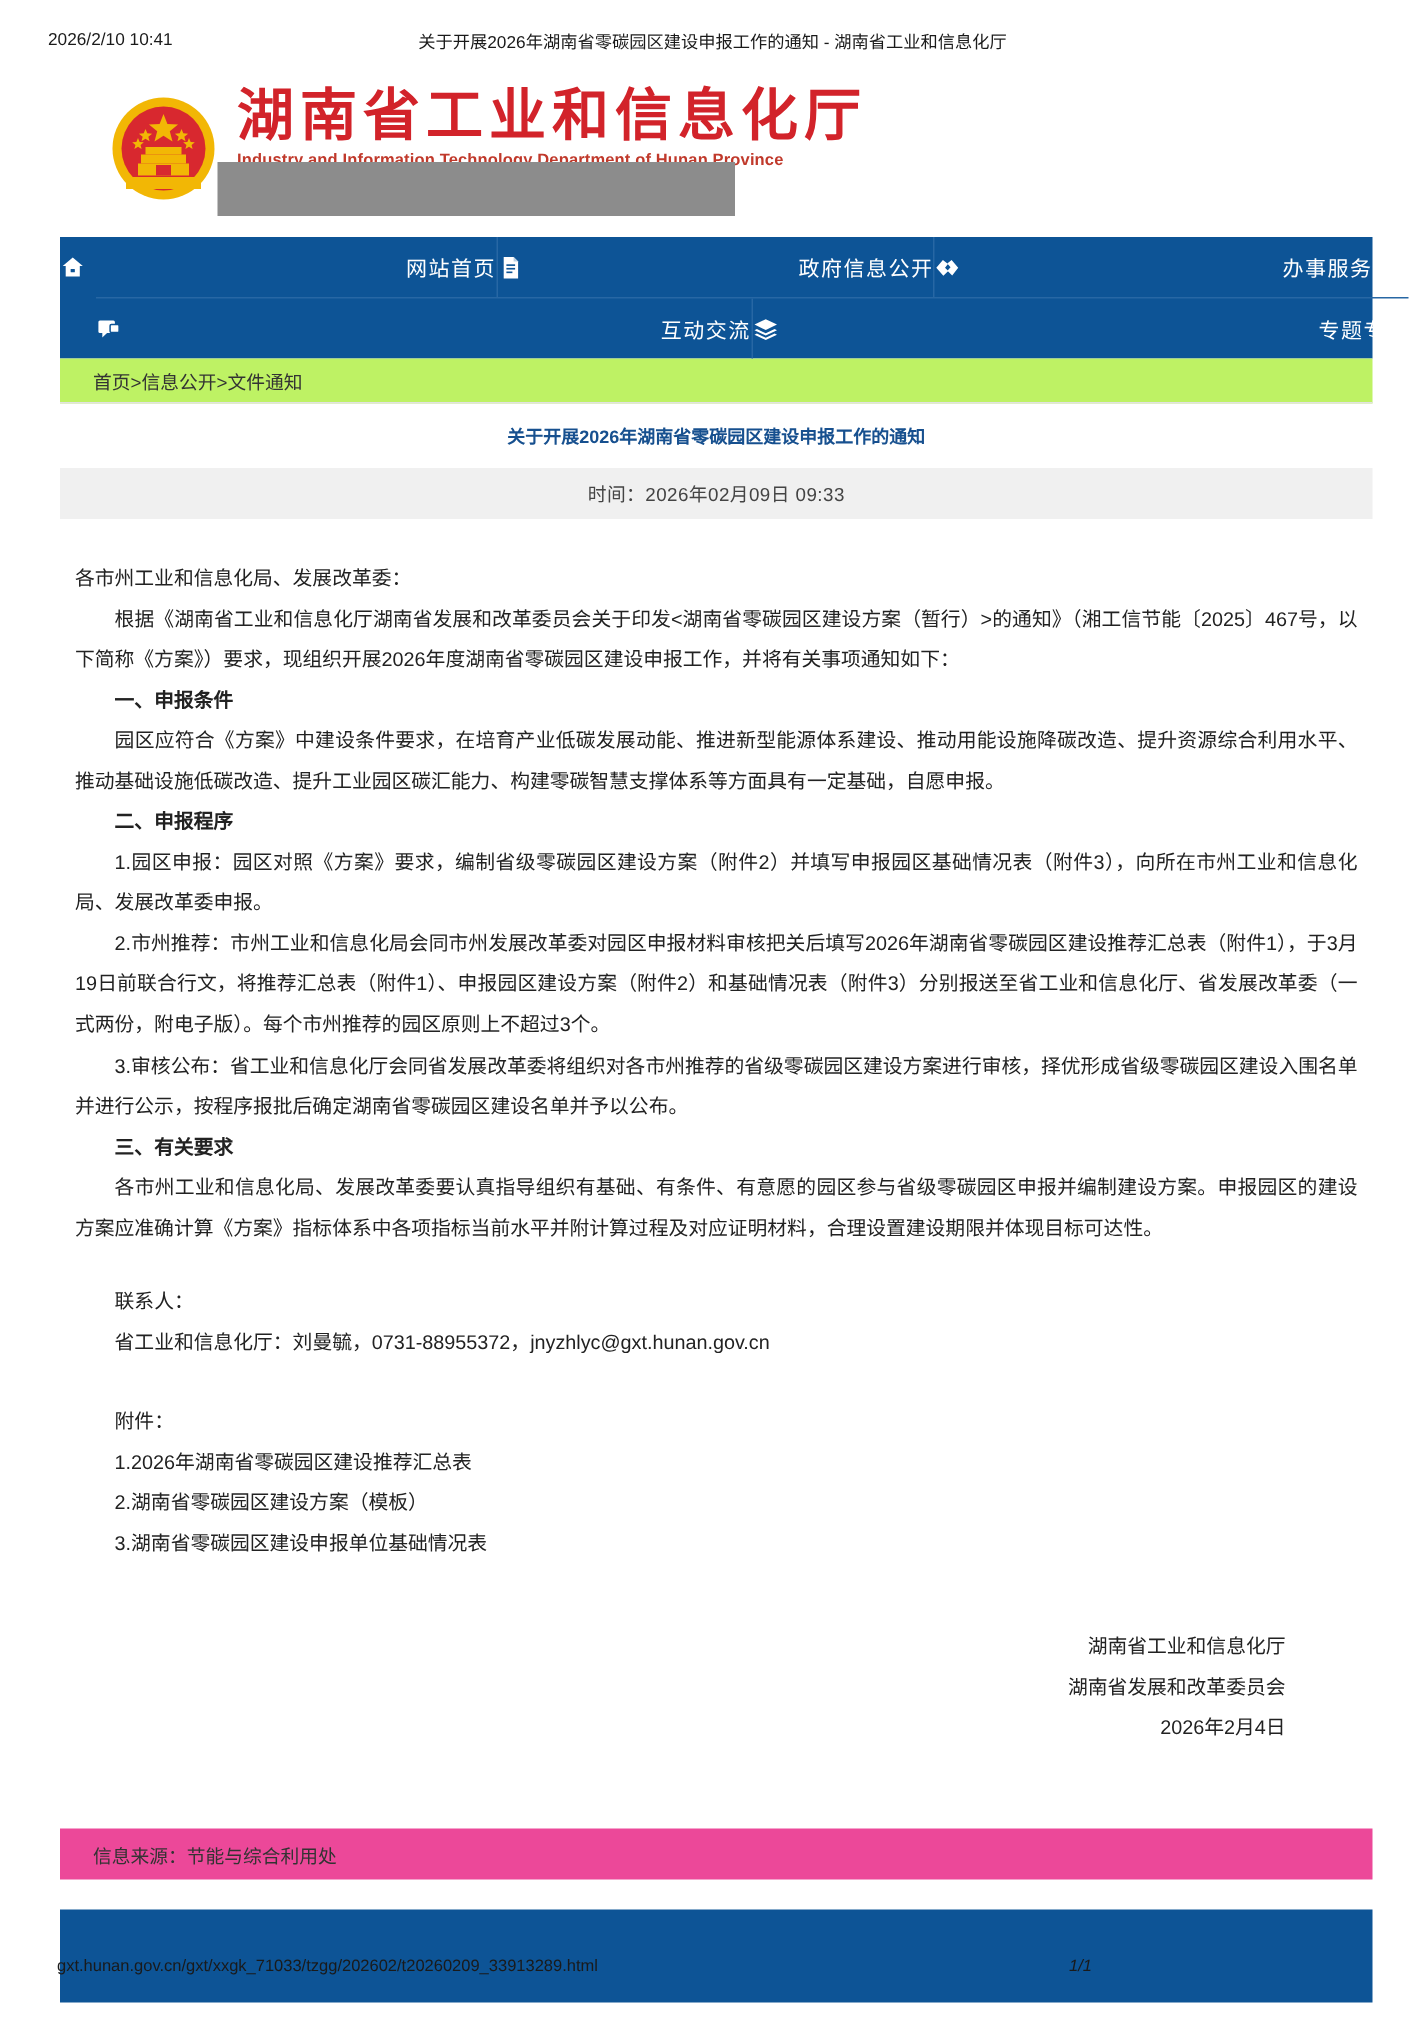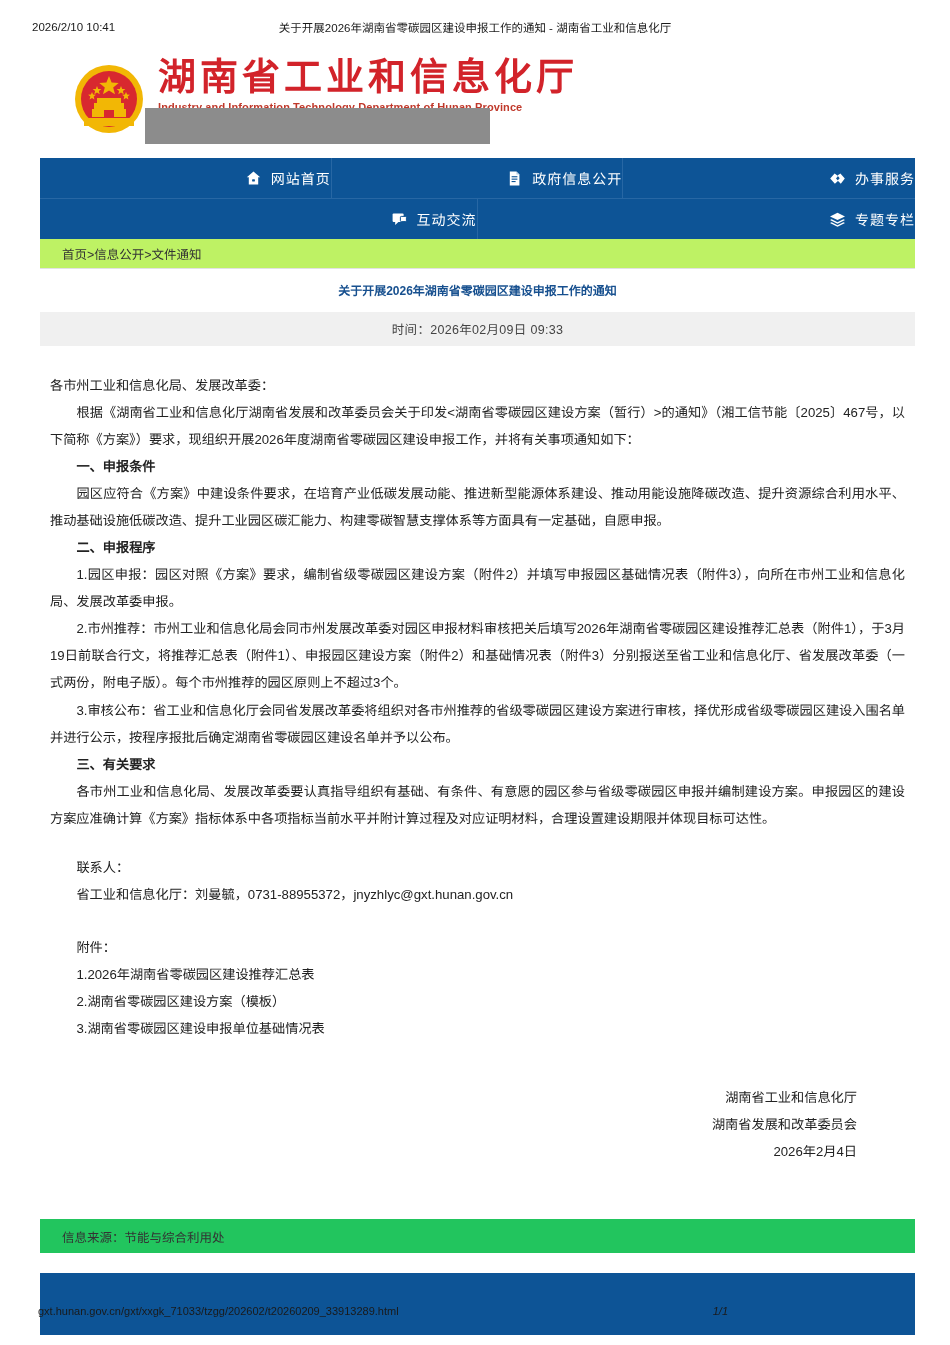--- a/index.html
+++ b/index.html
@@ -107,32 +107,32 @@
   .nav-row {
     display: flex;
     width: 100%;
   }
   .nav-row.row1 > .nav-item { flex: 1 1 33.3333%; }
   .nav-row.row2 > .nav-item { flex: 1 1 50%; }
   .nav-item {
     height: 40px;
     display: flex;
     align-items: center;
-    justify-content: flex-end;
+    justify-content: space-between;
     gap: 9px;
     font-size: 14px;
     color: #ffffff;
     letter-spacing: 1px;
     border-right: 1px solid #2767a4;
     cursor: pointer;
     user-select: none;
   }
   .nav-row.row1 .nav-item:last-child,
   .nav-row.row2 .nav-item:last-child { border-right: none; }
-  .nav-row.row2 { border-top: 1px solid #2767a4; }
+  .nav-row.row2 { border-top: 1px solid #2767a4; margin-left: 24px; }
   .nav-item .nav-ico {
     display: inline-flex;
     align-items: center;
     justify-content: center;
     width: 17px;
     height: 17px;
     flex: 0 0 auto;
   }
   .nav-item .nav-ico svg { display: block; }
 
@@ -190,21 +190,21 @@
     margin-top: 42px;
     text-align: right;
     padding-right: 48px;
     line-height: 2.05;
   }
 
   
   .source-bar {
     margin-top: 44px;
     height: 34px;
-    background: #22c55e;
+    background: #ec4899;
     display: flex;
     align-items: center;
     padding-left: 22px;
     font-size: 12.5px;
     color: #333;
   }
 
   
   .footer-blue {
     margin-top: 20px;

